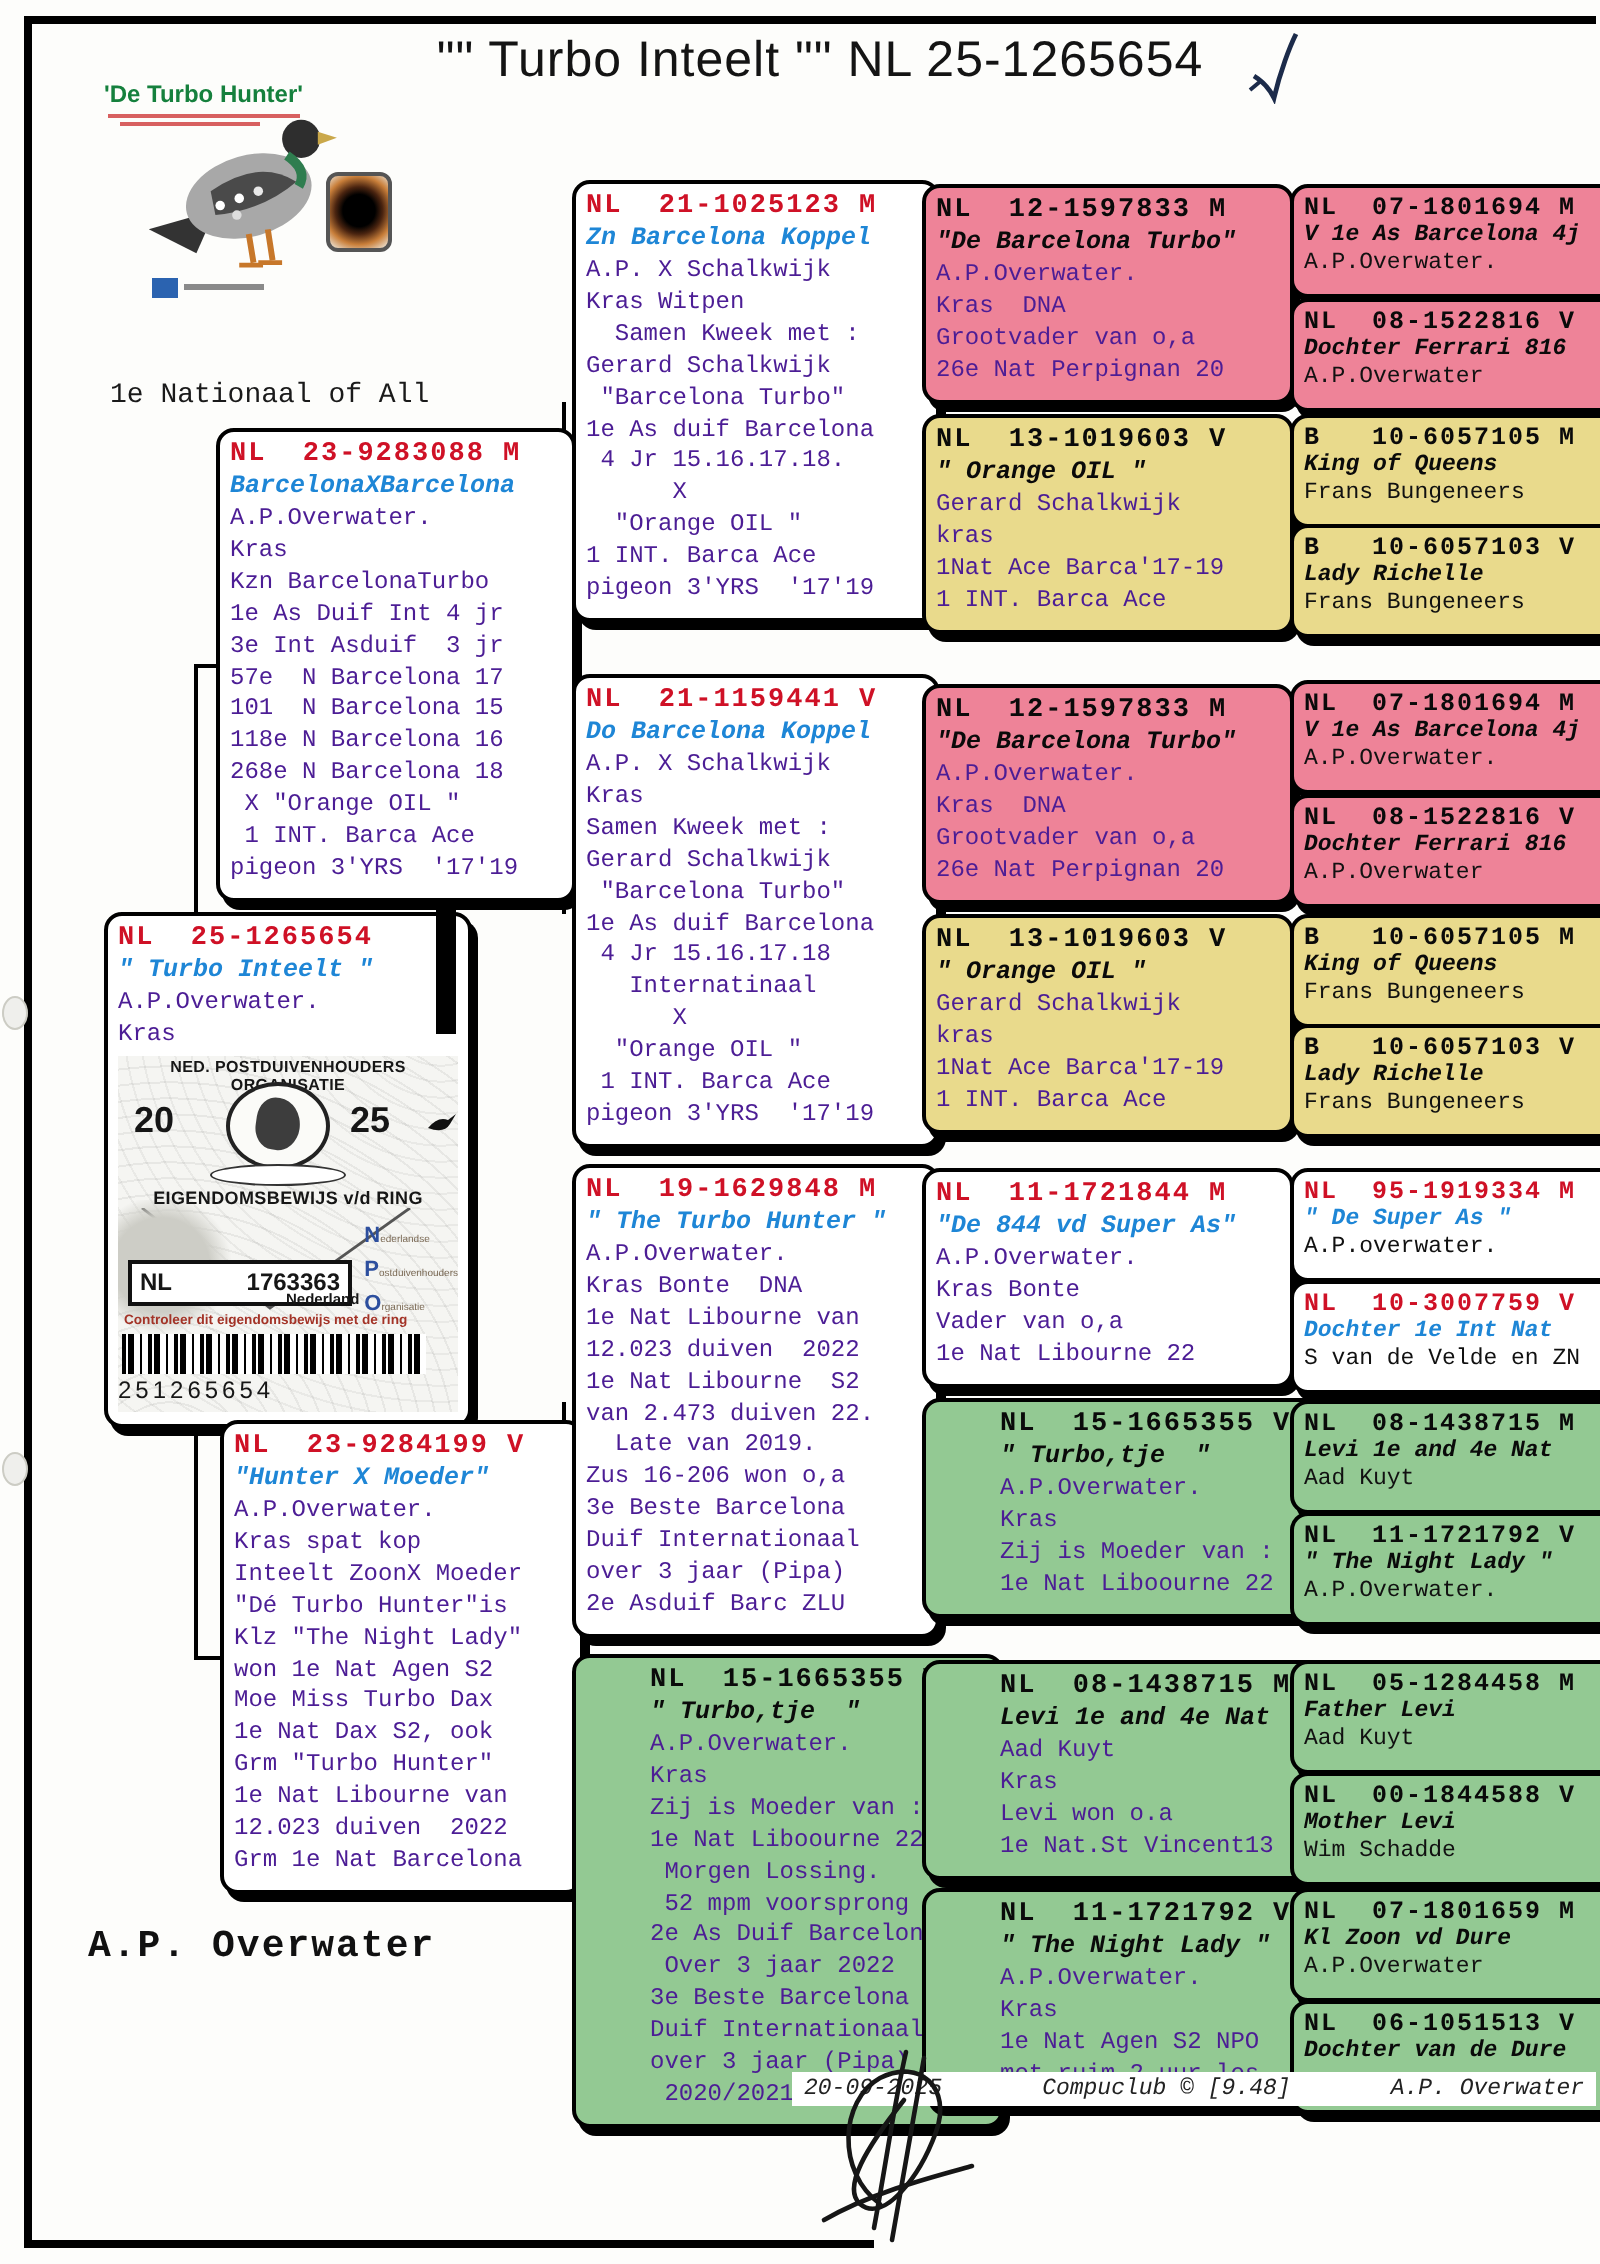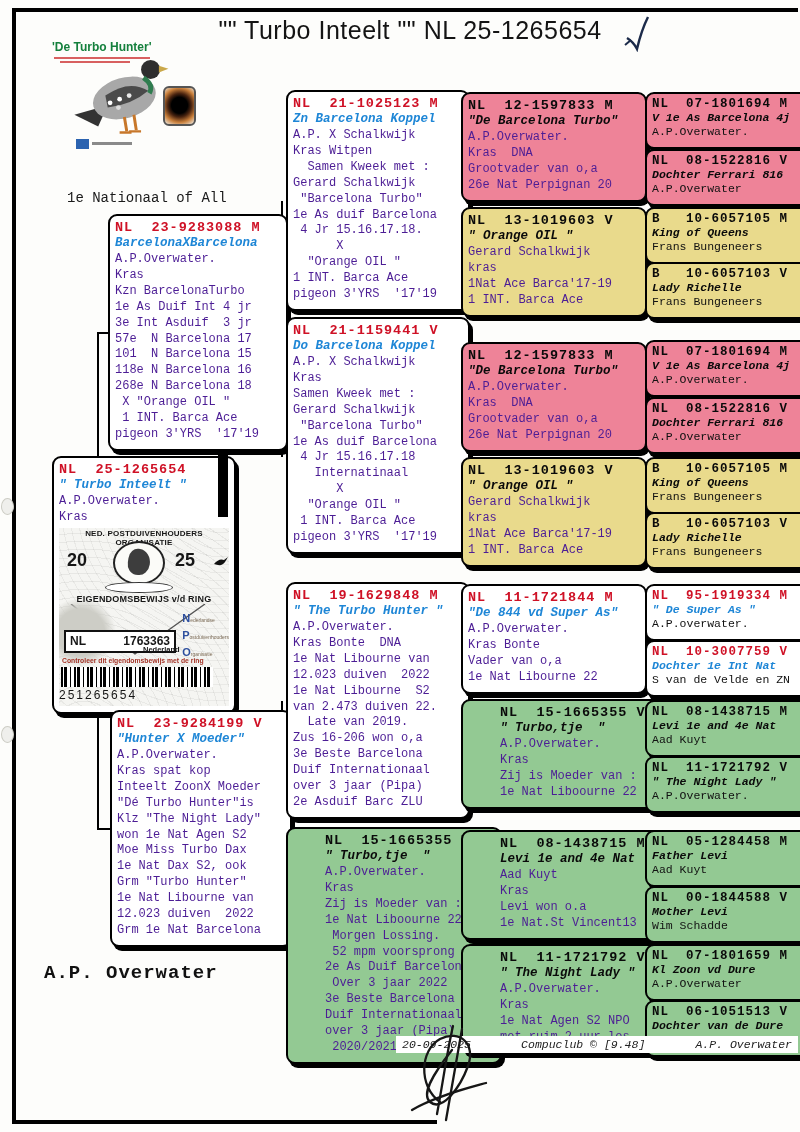--- a/index.html
+++ b/index.html
@@ -22,21 +22,21 @@
   .card.pink .ring,.card.pink .name,.card.yellow .ring,.card.yellow .name,
   .card.green .ring,.card.green .name{color:#0a0a0a;}
   .card.small{padding:3px 5px 4px;min-height:46px;}
   .card.small .ring{font-size:12.5px;}
   .card.small .name{font-size:11.5px;margin:0 0 1px;white-space:nowrap;overflow:hidden;}
   .card.small .fancier{font-size:11.5px;color:#111;white-space:nowrap;overflow:hidden;
         font-family:"Liberation Mono","DejaVu Sans Mono",monospace;}
   
   #title{position:absolute;left:150px;top:16px;width:520px;text-align:center;font-size:25px;
         color:#141414;letter-spacing:0.5px;z-index:3;}
-  #natline{position:absolute;left:67px;top:190px;font-family:"Liberation Mono",monospace;
+  #natline{position:absolute;left:55px;top:190px;font-family:"Liberation Mono",monospace;
         font-size:14px;color:#1a1a1a;z-index:3;}
   #logotitle{position:absolute;left:52px;top:40px;font-size:12px;font-weight:bold;color:#15803d;z-index:3;}
   .tagbar{position:absolute;background:#d86060;z-index:3;}
   #bluemark{position:absolute;left:76px;top:139px;width:13px;height:10px;background:#2b63b0;z-index:3;}
   #bluebar{position:absolute;left:92px;top:142px;width:40px;height:3px;background:#8a8a8a;z-index:3;}
   #eyephoto{position:absolute;left:163px;top:86px;width:29px;height:36px;border:2px solid #555;border-radius:6px;
         background:radial-gradient(circle at 50% 48%,#000 0 34%,#4a2410 50%,#c97f3a 72%,#e9dccb 95%);z-index:3;}
   #pigeon{position:absolute;left:62px;top:48px;z-index:2;}
   #check1{position:absolute;left:624px;top:14px;z-index:4;}
   
@@ -214,21 +214,21 @@
   Samen Kweek met :
 Gerard Schalkwijk
  "Barcelona Turbo"
 1e As duif Barcelona
  4 Jr 15.16.17.18.
       X
   "Orange OIL "
 1 INT. Barca Ace
 pigeon 3'YRS  '17'19</div>
   </div>
-  <div class="card" style="left:286px;top:317px;width:170px;">
+  <div class="card" style="left:286px;top:337px;width:170px;">
     <div class="ring">NL  21-1159441 V</div>
     <div class="name">Do Barcelona Koppel</div>
     <div class="body">A.P. X Schalkwijk
 Kras
 Samen Kweek met :
 Gerard Schalkwijk
  "Barcelona Turbo"
 1e As duif Barcelona
  4 Jr 15.16.17.18
    Internatinaal

